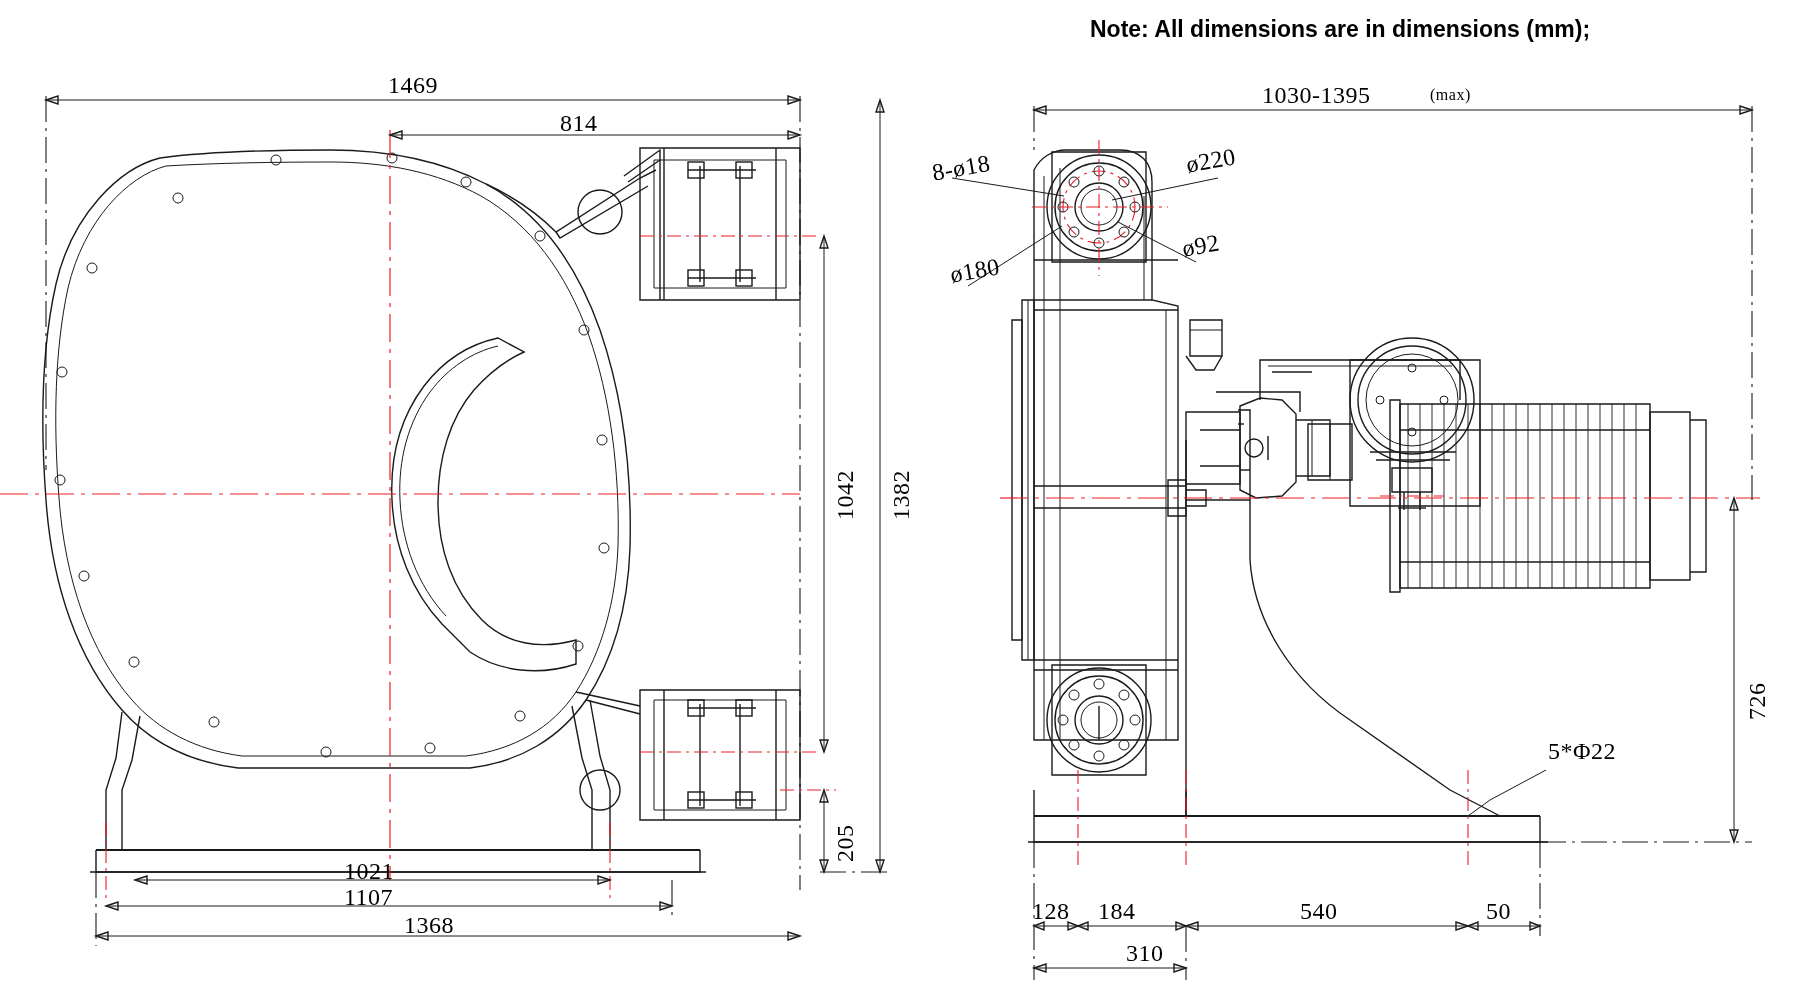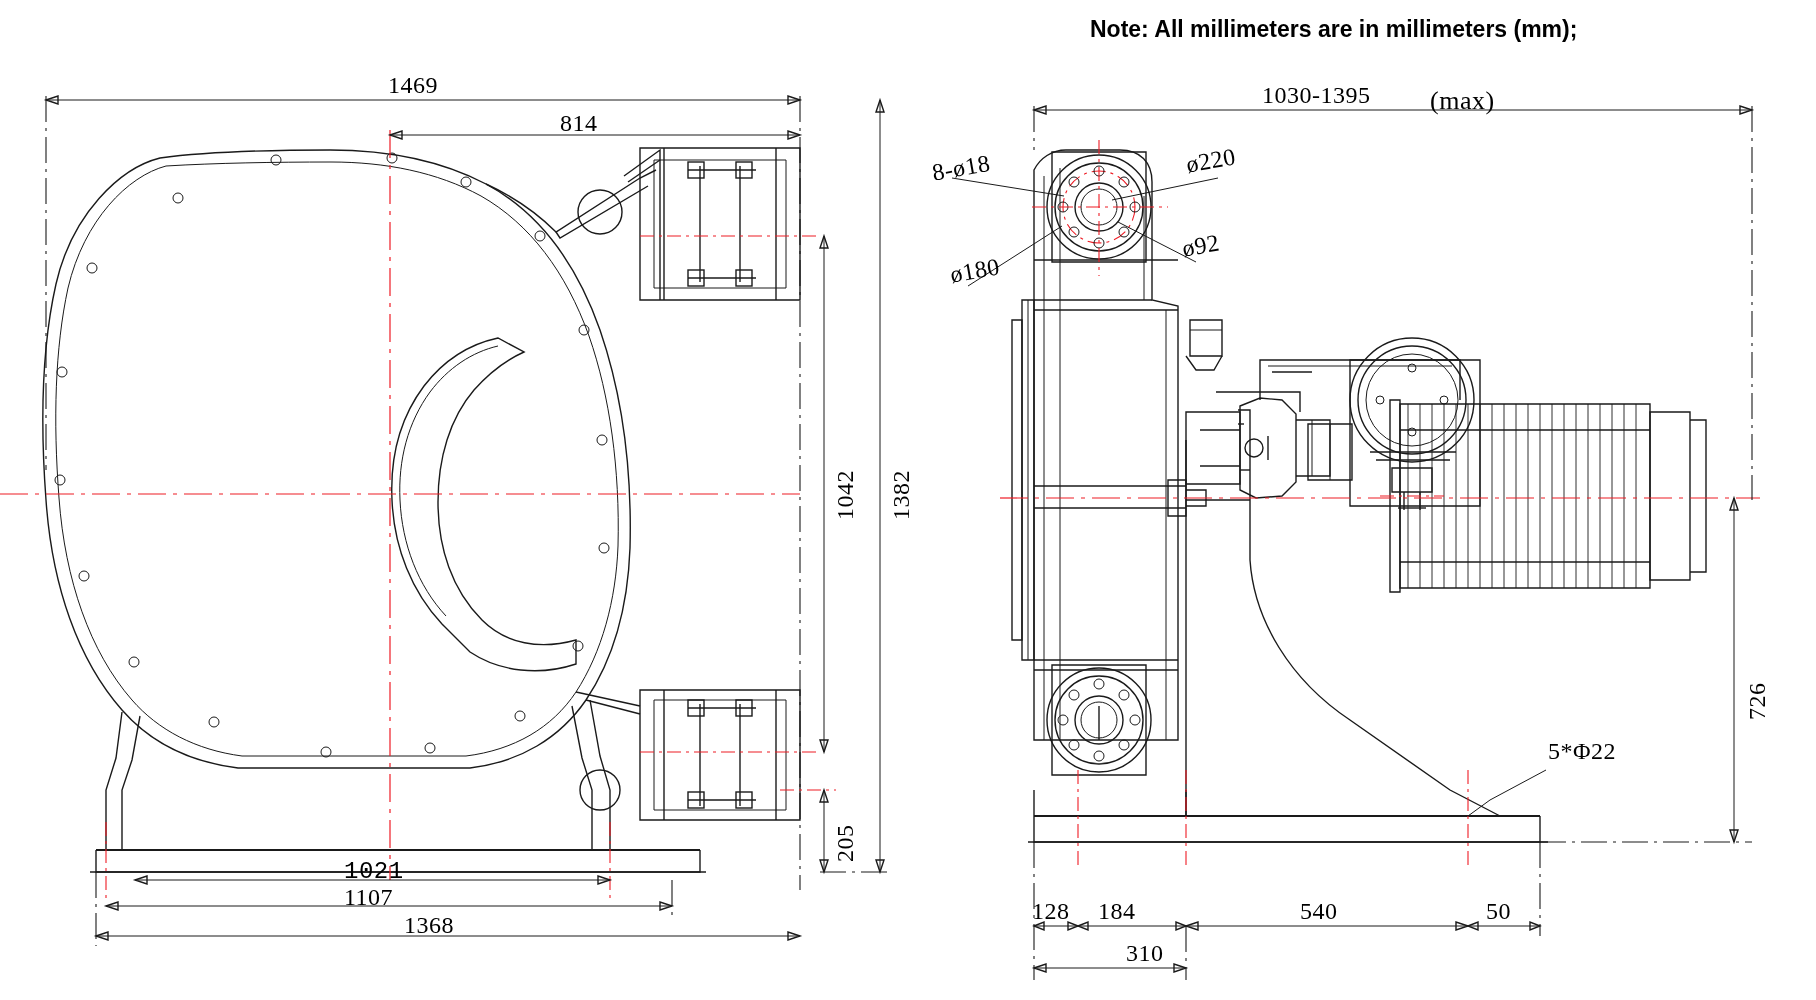--- a/index.html
+++ b/index.html
@@ -56,21 +56,21 @@
   .dash { stroke: #1a1a1a; stroke-width: 1.1; fill: none;
           stroke-dasharray: 26 6 3 6; }
   .ext  { stroke: #1a1a1a; stroke-width: 1; fill: none; }
   .hatch{ stroke:#1a1a1a; stroke-width:0.9; fill:none; }
 </style>
 </head>
 <body>
 
 <div id="stage">
 
-  <div class="note" style="left:1090px; top:16px;">Note: All millimeters are in millimeters (mm);</div>
+  <div class="note" style="left:1090px; top:16px;">Note: All dimensions are in dimensions (mm);</div>
 
   <svg class="layer" viewBox="0 0 1816 1000">
 
     <path class="ln" d="M 160 158
         C 120 168 72 214 56 284
         C 42 346 40 420 46 500
         C 52 586 78 660 122 710
         C 150 742 190 762 238 768
         L 470 768
         C 520 762 560 738 586 700
@@ -402,26 +402,26 @@
     <line class="ext" x1="1034" y1="968" x2="1186" y2="968"></line>
     <path class="ln" d="M 1034 968 l 12 -4 l 0 8 Z" fill="#1a1a1a"></path>
     <path class="ln" d="M 1186 968 l -12 -4 l 0 8 Z" fill="#1a1a1a"></path>
   </svg>
 
   <div class="dim" style="left:388px; top:72px;">1469</div>
   <div class="dim" style="left:560px; top:110px;">814</div>
   <div class="dim vert" style="left:832px; top:520px;">1042</div>
   <div class="dim vert" style="left:888px; top:520px;">1382</div>
   <div class="dim vert" style="left:832px; top:862px;">205</div>
-  <div class="dim" style="left:344px; top:858px;font-family:Liberation Mono, monospace;">1021</div>
+  <div class="dim" style="left:344px; top:858px;">1021</div>
   <div class="dim" style="left:344px; top:884px;text-align:right;">1107</div>
   <div class="dim" style="left:404px; top:912px;">1368</div>
 
   <div class="dim" style="left:1262px; top:82px;">1030-1395</div>
-  <div class="dim" style="left:1430px; top:86px; font-size:26px;">(max)</div>
+  <div class="dim" style="left:1430px; top:86px; font-size:16px;">(max)</div>
   <div class="dim" style="left:930px; top:160px; transform:rotate(-10deg); transform-origin:left top;">8-ø18</div>
   <div class="dim" style="left:1184px; top:152px; transform:rotate(-10deg); transform-origin:left top;">ø220</div>
   <div class="dim" style="left:1180px; top:236px; transform:rotate(-10deg); transform-origin:left top;">ø92</div>
   <div class="dim" style="left:948px; top:262px; transform:rotate(-10deg); transform-origin:left top;">ø180</div>
   <div class="dim vert" style="left:1744px; top:720px;">726</div>
   <div class="dim" style="left:1548px; top:738px;">5*Φ22</div>
   <div class="dim" style="left:1032px; top:898px;">128</div>
   <div class="dim" style="left:1098px; top:898px;">184</div>
   <div class="dim" style="left:1300px; top:898px;">540</div>
   <div class="dim" style="left:1486px; top:898px;">50</div>

